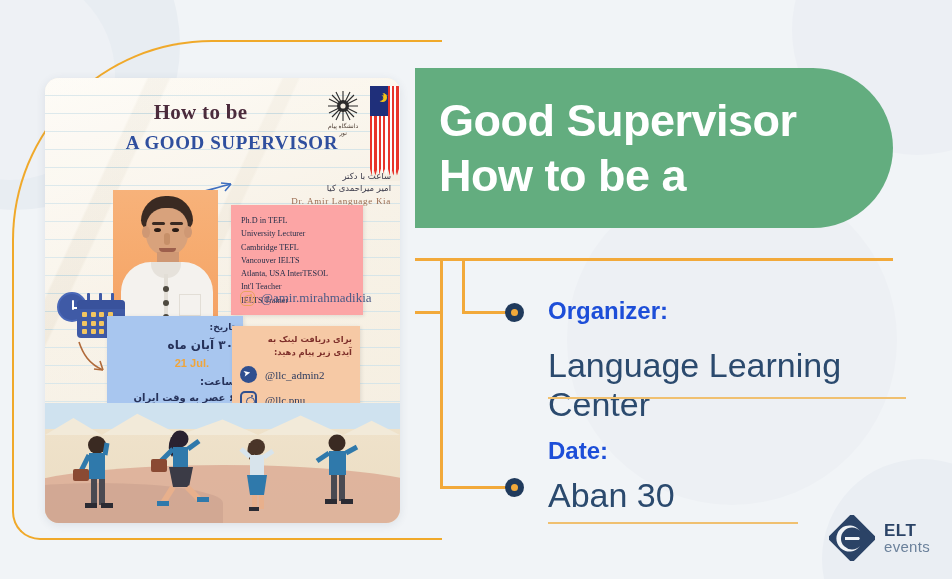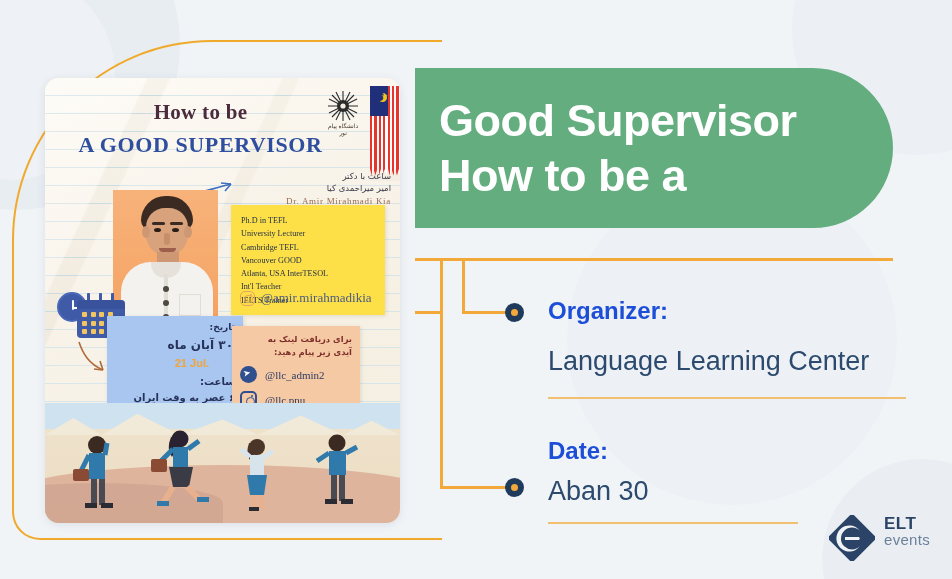--- a/index.html
+++ b/index.html
@@ -48,22 +48,22 @@
     opacity:.55;
   }
 
   
   .p-howto {
     position:absolute; left:48px; top:22px; width:215px; text-align:center;
     font-family:"Liberation Serif", serif; font-weight:bold; font-size:21px;
     color:#4b2b3c; letter-spacing:.3px;
   }
   .p-good {
-    position:absolute; left:18px; top:54px; width:275px; text-align:center;
-    font-family:"Liberation Serif", serif; font-weight:bold; font-size:22px;
+    position:absolute; left:18px; top:54px; width:275px; text-align:right;
+    font-family:"Liberation Serif", serif; font-weight:bold; font-size:19px;
     color:#2f4f9e; letter-spacing:.6px;
   }
 
   
   .emblem { position:absolute; left:278px; top:12px; width:40px; height:48px; }
   .emblem-sun { position:absolute; left:4px; top:0; width:32px; height:32px; }
   .emblem-cap { position:absolute; left:2px; top:32px; width:36px; height:14px;
     font-size:6px; color:#4a3a30; text-align:center; font-family:"Liberation Serif",serif; }
 
   
@@ -115,22 +115,22 @@
   .ph-body { position:absolute; left:8px; top:72px; width:92px; height:68px;
     background:#f4f2ee; border-radius:30px 30px 0 0; }
   .ph-collar { position:absolute; left:38px; top:72px; width:30px; height:16px;
     background:#e6e2db; border-radius:0 0 14px 14px; }
   .ph-placket { position:absolute; left:51px; top:84px; width:4px; height:50px; background:#e2ded6;}
   .ph-btn { position:absolute; left:50px; width:6px; height:6px; background:#4e4a40; border-radius:50%;}
   .ph-pocket { position:absolute; left:66px; top:104px; width:22px; height:22px; border:1px solid #e2ded6;}
 
   
   .cred-note {
-    position:absolute; left:186px; top:127px; width:154px; height:110px;
-    background:#fde047; box-shadow:1px 1px 4px rgba(0,0,0,.10);
+    position:absolute; left:186px; top:127px; width:132px; height:110px;
+    background:#fca5a5; box-shadow:1px 1px 4px rgba(0,0,0,.10);
   }
   .cred-list {
     position:absolute; left:10px; top:9px; font-family:"Liberation Serif",serif;
     font-size:8.2px; line-height:1.62; color:#1e2a46;
   }
   .cred-ig { position:absolute; left:9px; bottom:9px; display:flex; align-items:center; gap:6px; }
   .ig-glyph { width:15px; height:15px; border:1.6px solid #e8a35f; border-radius:5px; position:relative; }
   .ig-glyph::before { content:""; position:absolute; left:3.2px; top:3.2px; width:6.6px; height:6.6px;
     border:1.5px solid #e8a35f; border-radius:50%; }
   .ig-glyph::after { content:""; position:absolute; right:2px; top:2px; width:2px; height:2px;
@@ -226,34 +226,34 @@
   }
   .bullet::after { content:""; width:7px; height:7px; border-radius:50%; background:#f2a93a; }
   .b1 { left:505px; top:303px; }
   .b2 { left:505px; top:478px; }
 
   .info-label {
     position:absolute; font-weight:bold; font-size:24px; color:#1d4ed8;
     font-family:"Liberation Sans", sans-serif;
   }
   .info-value {
-    position:absolute; font-size:27px; color:#2b4a6e; font-weight:normal;
+    position:absolute; font-size:34px; color:#2b4a6e; font-weight:normal;
     font-family:"Liberation Sans", sans-serif;
   }
   .il1 { left:548px; top:297px; }
   .iv1 { left:548px; top:346px; }
   .il2 { left:548px; top:437px; }
   .iv2 { left:548px; top:476px; }
 
   .rule { position:absolute; height:1.5px; background:#f0c070; }
   .r1 { left:548px; top:397px; width:358px; }
   .r2 { left:548px; top:522px; width:250px; }
 
   
-  .logo { position:absolute; right:22px; bottom:18px; display:flex; gap:9px; }
+  .logo { position:absolute; right:22px; bottom:18px; display:flex; align-items:center; gap:9px; }
   .logo-mark { width:46px; height:46px; position:relative; }
   .logo-text { display:flex; flex-direction:column; line-height:1.02; }
   .logo-elt { font-weight:bold; font-size:17px; color:#2b4366; letter-spacing:.5px; }
   .logo-ev { font-size:15px; color:#6b819b; letter-spacing:.3px; }
 </style>
 </head>
 <body>
 
 <div id="stage">
 
@@ -299,21 +299,21 @@
     </div>
 
     <svg class="spk-arrow" viewBox="0 0 72 26">
       <path d="M2 20 C 20 20, 42 12, 66 6" stroke="#3f6fbf" stroke-width="1.6" fill="none"></path>
       <path d="M66 6 L 56 5 M66 6 L 60 13" stroke="#3f6fbf" stroke-width="1.6" fill="none"></path>
     </svg>
 
     <div class="spk">
       <div class="spk-fa">ساعت با دکتر</div>
       <div class="spk-fa">امیر میراحمدی کیا</div>
-      <div class="spk-en">Dr. Amir Mirahmadi Kia</div>
+      <div class="spk-en">Dr. Amir Language Kia</div>
     </div>
 
     <div class="photo">
       <div class="ph-body"></div>
       <div class="ph-hair"></div>
       <div class="ph-face"></div>
       <div class="ph-ear-l"></div>
       <div class="ph-ear-r"></div>
       <div class="ph-brow-l"></div>
       <div class="ph-brow-r"></div>
@@ -328,21 +328,21 @@
       <div class="ph-btn" style="top:110px"></div>
       <div class="ph-btn" style="top:124px"></div>
       <div class="ph-pocket"></div>
     </div>
 
     <div class="cred-note">
       <div class="cred-list">
         <div>Ph.D in TEFL</div>
         <div>University Lecturer</div>
         <div>Cambridge TEFL</div>
-        <div>Vancouver GOOD</div>
+        <div>Vancouver IELTS</div>
         <div>Atlanta, USA InterTESOL</div>
         <div>Int'l Teacher</div>
         <div>IELTS Trainer</div>
       </div>
       <div class="cred-ig">
         <span class="ig-glyph"></span>
         <span class="cred-ig-txt">@amir.mirahmadikia</span>
       </div>
     </div>
 

